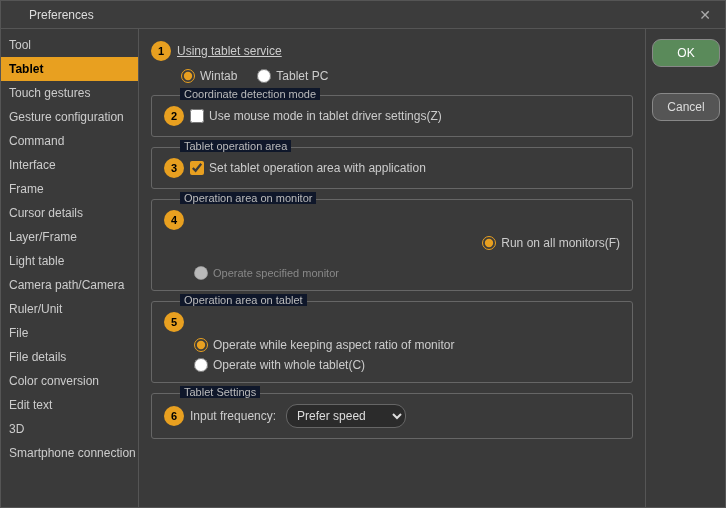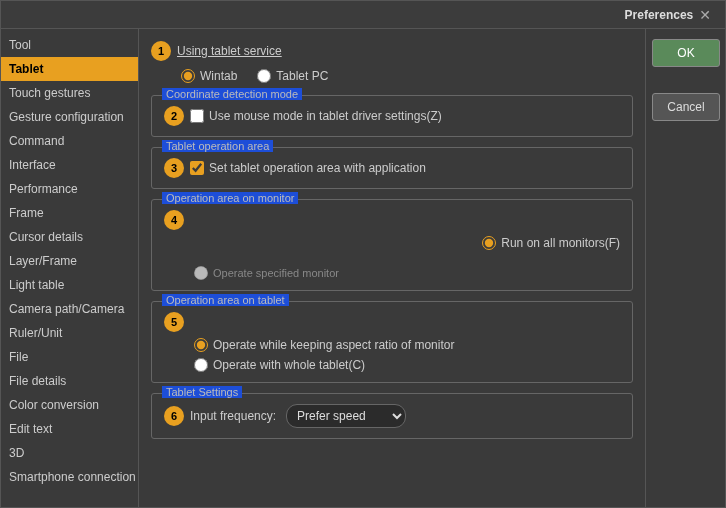--- a/index.html
+++ b/index.html
@@ -30,22 +30,21 @@
       align-items: center;
       justify-content: space-between;
       padding: 0 8px;
       border-bottom: 1px solid #555;
       flex-shrink: 0;
     }
     .titlebar-title {
       color: #ddd;
       font-size: 12px;
       flex: 1;
-      text-align: right;
-      font-weight: bold;
+      text-align: left;
     }
     .titlebar-close {
       color: #aaa;
       font-size: 14px;
       cursor: pointer;
       background: none;
       border: none;
       padding: 2px 6px;
     }
     .content {
@@ -91,21 +90,21 @@
       display: flex;
       flex-direction: column;
       gap: 6px;
       flex-shrink: 0;
     }
     .btn-ok, .btn-cancel {
       padding: 6px 10px;
       font-size: 12px;
       cursor: pointer;
       border: 1px solid #888;
-      border-radius: 3px;
+      border-radius: 9px;
       text-align: center;
       width: 68px;
     }
     .btn-ok {
       background: #5a8a5a;
       color: #fff;
     }
     .btn-cancel {
       background: #555;
       color: #ddd;
@@ -116,22 +115,22 @@
     .section-group {
       border: 1px solid #666;
       border-radius: 3px;
       padding: 10px 12px 10px 12px;
       margin-bottom: 10px;
       position: relative;
     }
     .section-label {
       position: absolute;
       top: -8px;
-      left: 10px;
-      background: #1d4ed8;
+      left: 28px;
+      background: #0f172a;
       padding: 0 4px;
       color: #bbb;
       font-size: 11px;
     }
 
     
     .step-badge {
       display: inline-flex;
       align-items: center;
       justify-content: center;
@@ -222,21 +221,20 @@
   <div class="content">
 
     <div class="sidebar">
 
     <div class="sidebar-item">Tool</div>
         <div class="sidebar-item active">Tablet</div>
         <div class="sidebar-item">Touch gestures</div>
         <div class="sidebar-item">Gesture configuration</div>
         <div class="sidebar-item">Command</div>
         <div class="sidebar-item">Interface</div>
-        <div class="sidebar-item">Performance</div>
         <div class="sidebar-item">Frame</div>
         <div class="sidebar-item">Cursor details</div>
         <div class="sidebar-item">Layer/Frame</div>
         <div class="sidebar-item">Light table</div>
         <div class="sidebar-item">Camera path/Camera</div>
         <div class="sidebar-item">Ruler/Unit</div>
         <div class="sidebar-item">File</div>
         <div class="sidebar-item">File details</div>
         <div class="sidebar-item">Color conversion</div>
         <div class="sidebar-item">Edit text</div>

